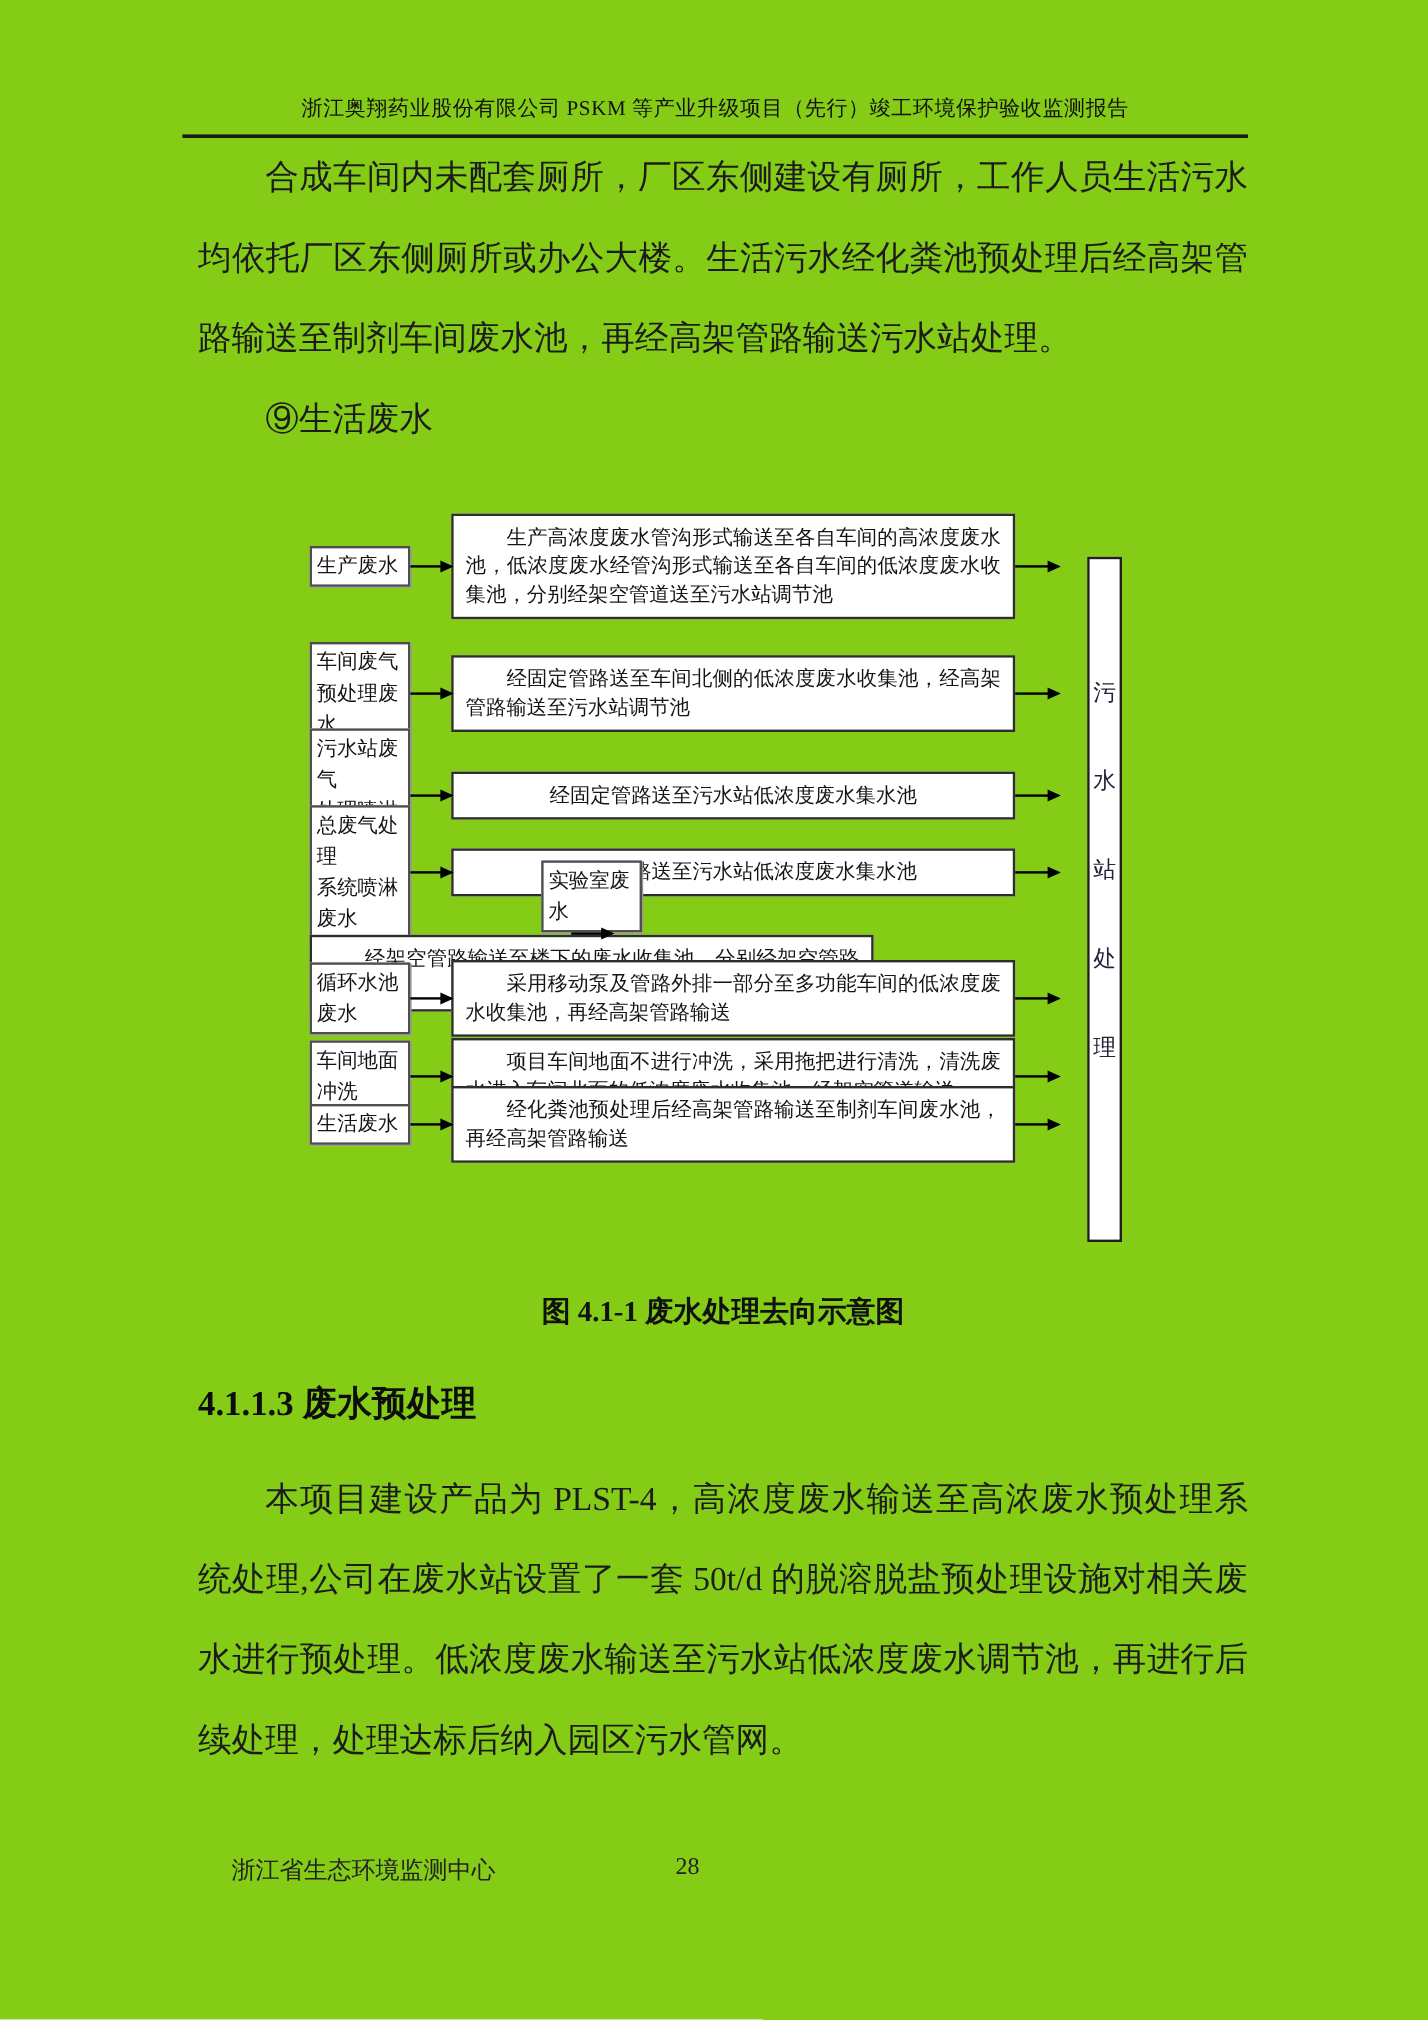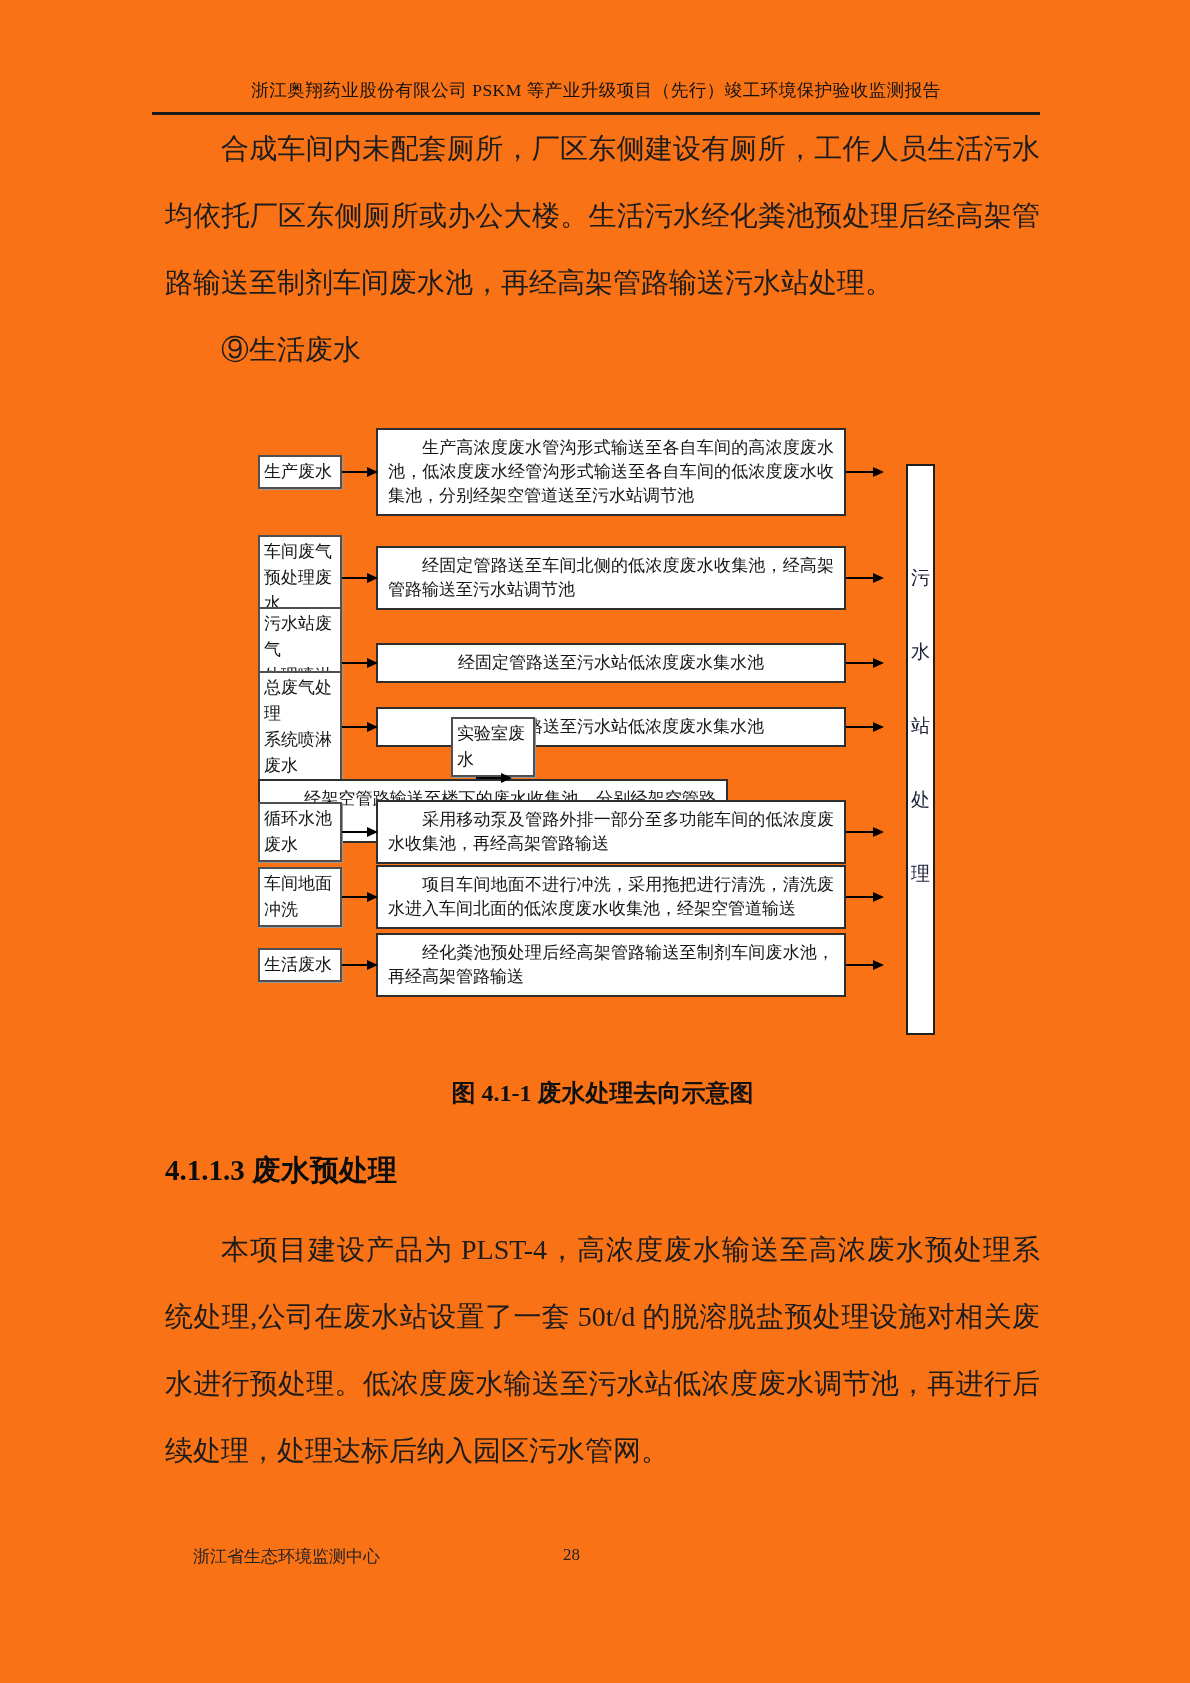--- a/index.html
+++ b/index.html
@@ -1,20 +1,20 @@
 <!DOCTYPE html>
 <html><head>
 <meta charset="utf-8">
 <style>
   * { margin:0; padding:0; box-sizing:border-box; }
   html,body { background:#ffffff; }
   body { font-family:"Liberation Serif","DejaVu Serif",serif; color:#1c1c1c; }
   .page {
     position:relative; width:1190px; height:1683px; margin:0 auto;
-    background:#f97316; overflow:hidden;
+    background:#84cc16; overflow:hidden;
     padding:78px 88px 0 165px;
   }
   
   .doc-header { width:888px; margin-left:-13px; }
   .doc-header .title {
     text-align:center; font-size:17.5px; letter-spacing:0.5px;
     padding:0 0 10px 0; color:#111;
   }
   .header-rule { height:2.5px; background:#1a1a1a; width:100%; }
   
@@ -56,21 +56,21 @@
   
   .figure-caption {
     width:875px; text-align:center; font-weight:bold; font-size:24px;
     margin-top:40px; color:#111;
   }
   .section-heading { font-size:29px; font-weight:bold; margin-top:28px; color:#0d0d0d; }
   .section-para { margin-top:12px; }
   
   .doc-footer {
     position:absolute; left:165px; bottom:108px; width:875px; height:30px;
-    font-size:17px; color:#222;
+    font-size:20px; color:#222;
   }
   .footer-org { position:absolute; left:28px; top:0; }
   .footer-page { position:absolute; left:398px; top:0; }
 </style>
 </head>
 <body>
 
 <div class="page">
 
   <div class="doc-header">
@@ -158,21 +158,21 @@
       <div class="src-box">
         <span class="src-label">车间地面冲洗</span>
       </div>
       <div class="arrow arrow1"></div>
       <div class="mid-box">
         <div class="mid-text">项目车间地面不进行冲洗，采用拖把进行清洗，清洗废水进入车间北面的低浓度废水收集池，经架空管道输送</div>
       </div>
       <div class="arrow arrow2"></div>
     </div>
 
-    <div class="diagram-row" style="top: 508px; border-radius: 13px;">
+    <div class="diagram-row" style="top: 480px; border-radius: 13px;">
       <div class="src-box">
         <span class="src-label">生活废水</span>
       </div>
       <div class="arrow arrow1"></div>
       <div class="mid-box">
         <div class="mid-text">经化粪池预处理后经高架管路输送至制剂车间废水池，再经高架管路输送</div>
       </div>
       <div class="arrow arrow2"></div>
     </div>
   </div>

